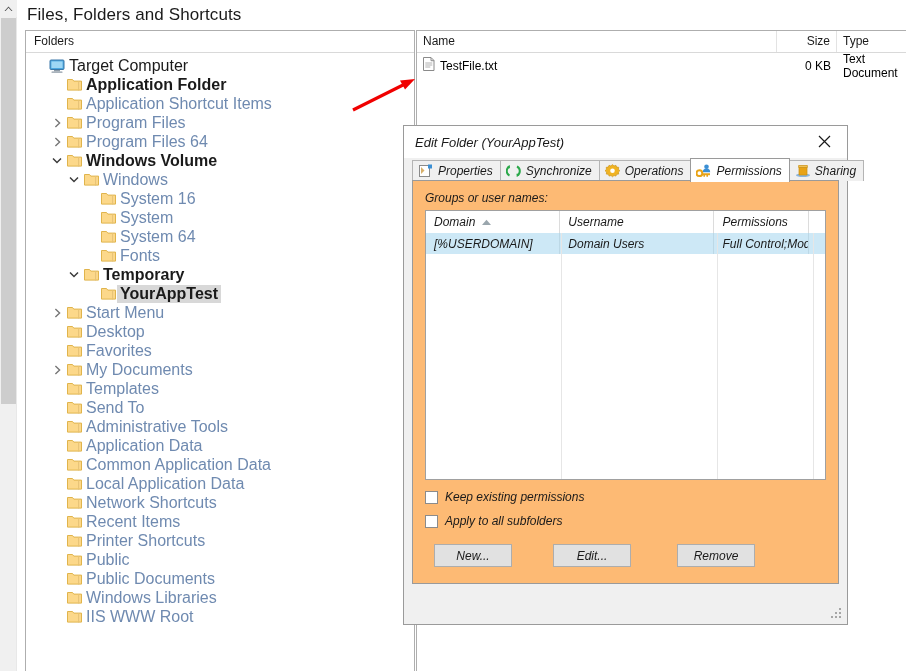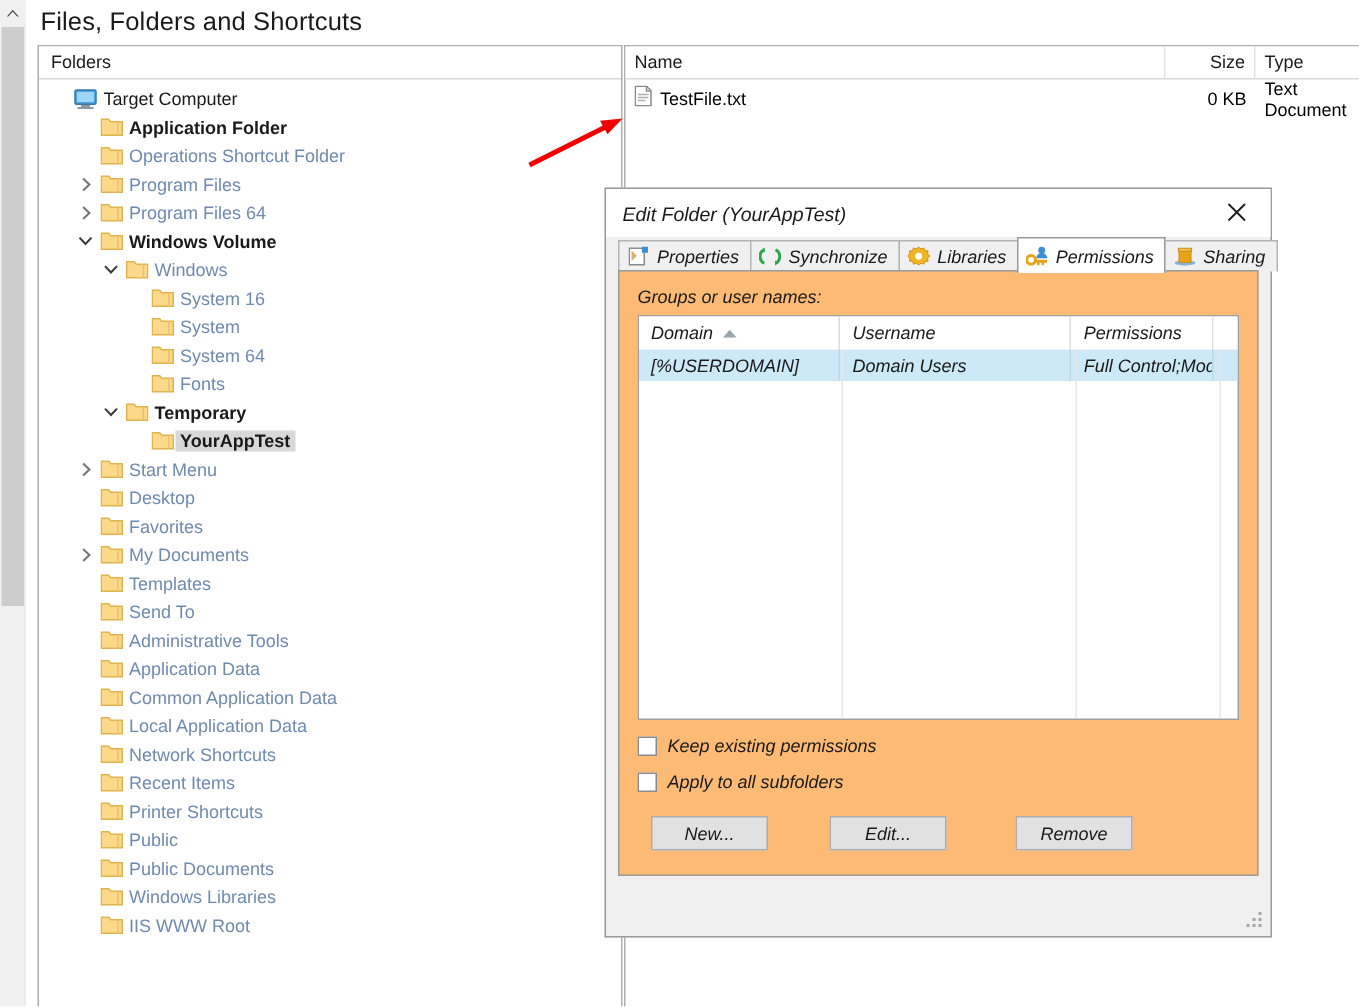--- a/index.html
+++ b/index.html
@@ -43,21 +43,21 @@
   }
   .panel-header {
     height: 22px; line-height: 21px; padding-left: 8px;
     background: #fff; border-bottom: 1px solid #d9d9d9;
     font-size: 12px; color: #1a1a1a;
   }
   .tree-body { position: relative; height: 618px; overflow: hidden; padding-top: 3px; }
 
   .tree-row {
     display: flex; align-items: center; height: 19px; padding-left: 2px;
-    white-space: nowrap; font-size: 12px;
+    white-space: nowrap; font-size: 16px;
   }
   .tree-row .twisty {
     width: 16px; height: 16px; flex: 0 0 16px;
     display: flex; align-items: center; justify-content: center;
   }
   .tree-row .ico { flex: 0 0 18px; width: 18px; height: 16px; display: flex; align-items: center; justify-content: center; }
   .tree-row .lbl { padding: 0 3px; color: #6f8ab0; }
   .tree-row.strong .lbl { color: #1a1a1a; font-weight: bold; }
   .tree-row.root .lbl { color: #1a1a1a; }
   .tree-row .lbl.sel { background: #d8d8d8; color: #1a1a1a; font-weight: bold; }
@@ -208,21 +208,21 @@
           <span class="lbl">Application Folder</span>
         </div>
         <div class="tree-row" style="padding-left: 23px;">
           <span class="twisty"></span>
           <span class="ico">
             <svg width="15" height="13" viewBox="0 0 15 13">
               <path d="M0.5 1.5 h5 l1.3 1.6 h7.7 v9 h-14 z" fill="#fcd88a" stroke="#e0b44c" stroke-width="1"></path>
               <path d="M11.6 3.2 v9.3" stroke="#e6c277" stroke-width="1"></path>
             </svg>
           </span>
-          <span class="lbl">Operations Shortcut Folder</span>
+          <span class="lbl">Application Shortcut Items</span>
         </div>
         <div class="tree-row" style="padding-left: 23px;">
           <span class="twisty">
             <svg width="7" height="10" viewBox="0 0 7 10">
               <path d="M1.4 1 L5.6 5 L1.4 9" fill="none" stroke="#767676" stroke-width="1.4"></path>
             </svg>
           </span>
           <span class="ico">
             <svg width="15" height="13" viewBox="0 0 15 13">
               <path d="M0.5 1.5 h5 l1.3 1.6 h7.7 v9 h-14 z" fill="#fcd88a" stroke="#e0b44c" stroke-width="1"></path>
@@ -574,21 +574,21 @@
           </span>
           <span>Synchronize</span>
         </div>
         <div class="tab">
           <span class="tico">
             <svg width="15" height="14" viewBox="0 0 15 14">
               <path d="M7.5 0.6 l1.5 1.3 1.9-.6 .8 1.8 2 .2 -.3 2 1.5 1.4 -1.5 1.4 .3 2 -2 .2 -.8 1.8 -1.9-.6 -1.5 1.3 -1.5-1.3 -1.9 .6 -.8-1.8 -2-.2 .3-2 L0 6.7 1.5 5.3 1.2 3.3 3.2 3.1 4 1.3 5.9 1.9 Z" fill="#f0b323" stroke="#c88f10" stroke-width=".6"></path>
               <circle cx="7.5" cy="6.8" r="2.3" fill="#fff"></circle>
             </svg>
           </span>
-          <span>Libraries</span>
+          <span>Operations</span>
         </div>
         <div class="tab active">
           <span class="tico">
             <svg width="16" height="14" viewBox="0 0 16 14">
               <circle cx="10.5" cy="2.8" r="2.3" fill="#3b8fd4"></circle>
               <path d="M6.8 8.2 a3.7 3.7 0 0 1 7.4 0 z" fill="#3b8fd4"></path>
               <circle cx="3.4" cy="9.2" r="2.9" fill="none" stroke="#e8a317" stroke-width="2"></circle>
               <path d="M6 9.2 h8 v2 h-2 v1.6 h-1.6 v-1.6 h-1.4 v1.6 h-1.6 v-1.6 h-1.4 z" fill="#e8a317"></path>
             </svg>
           </span>

